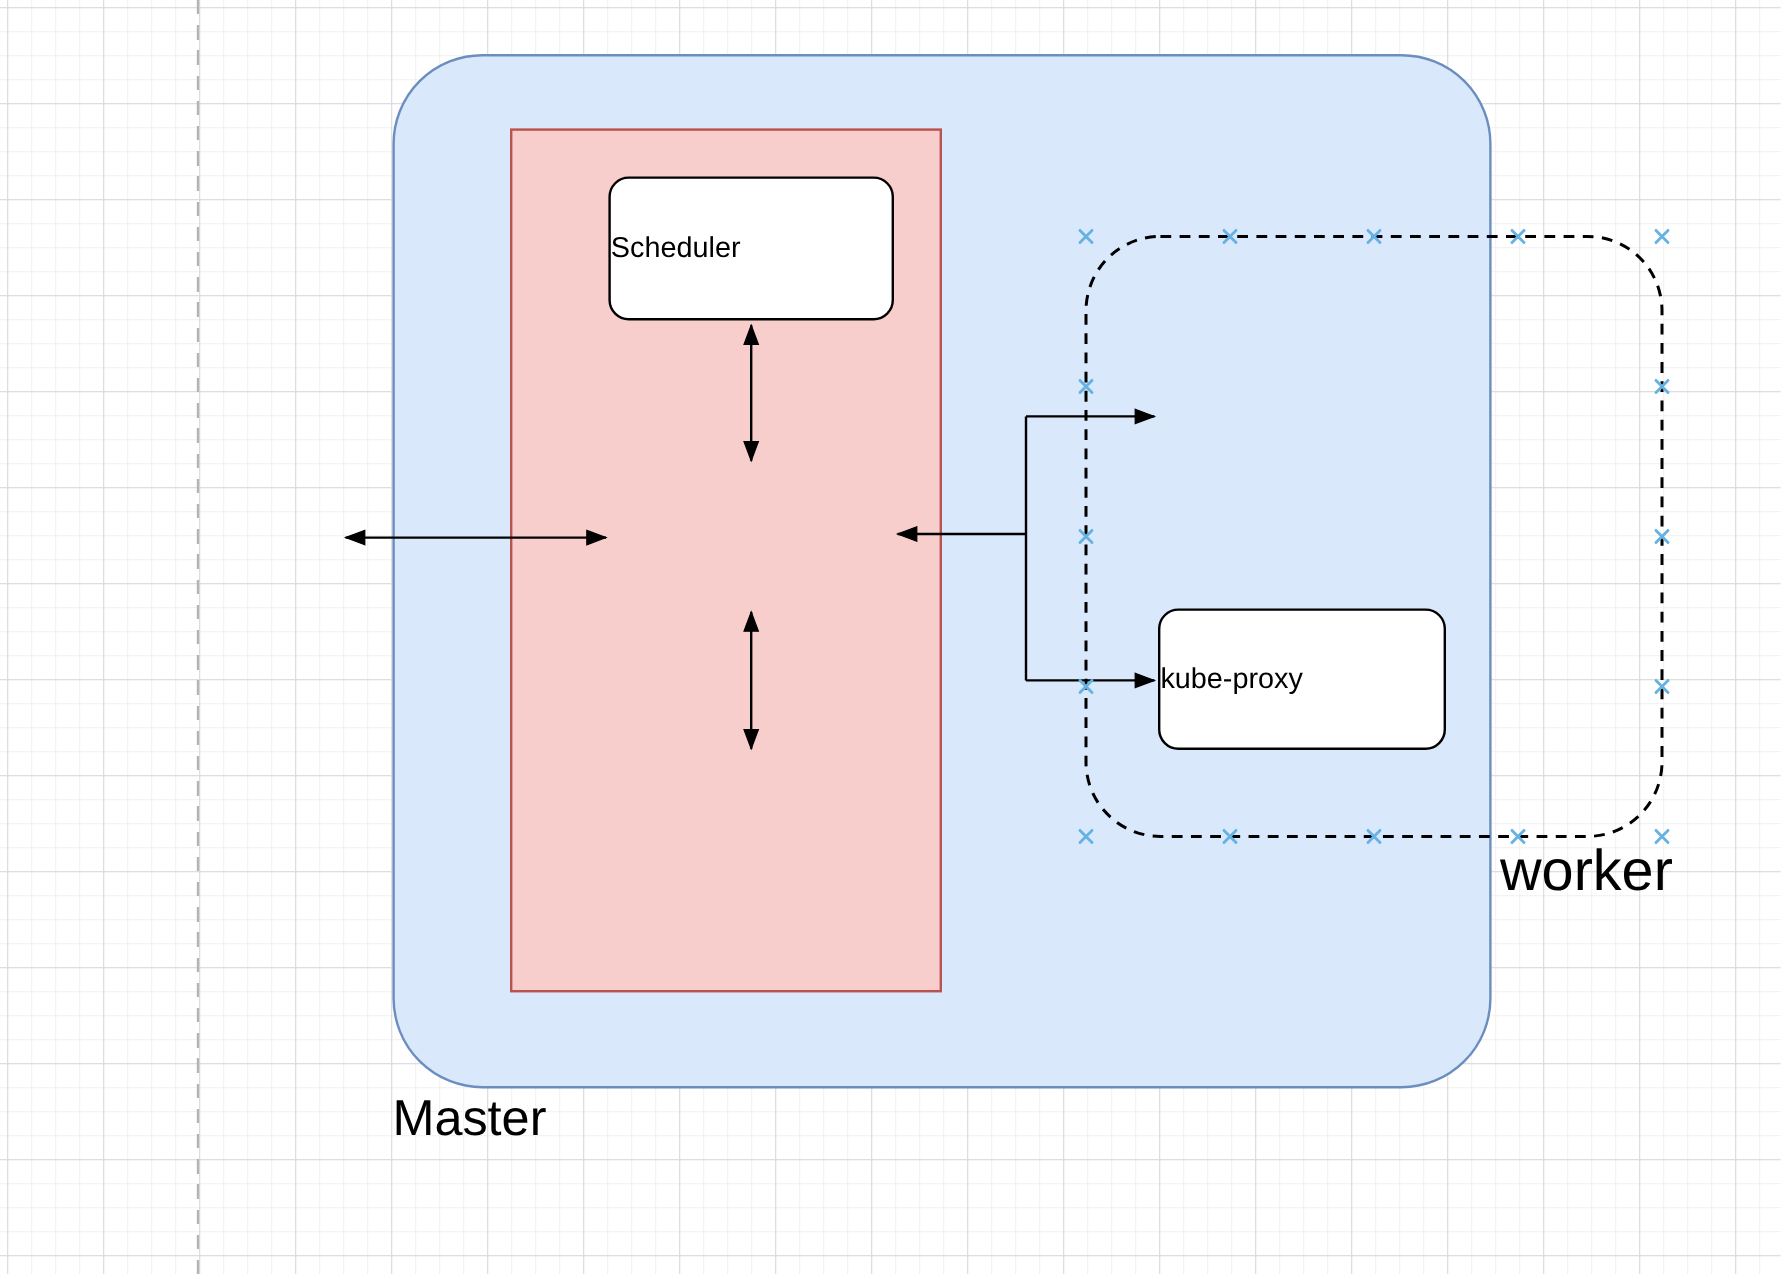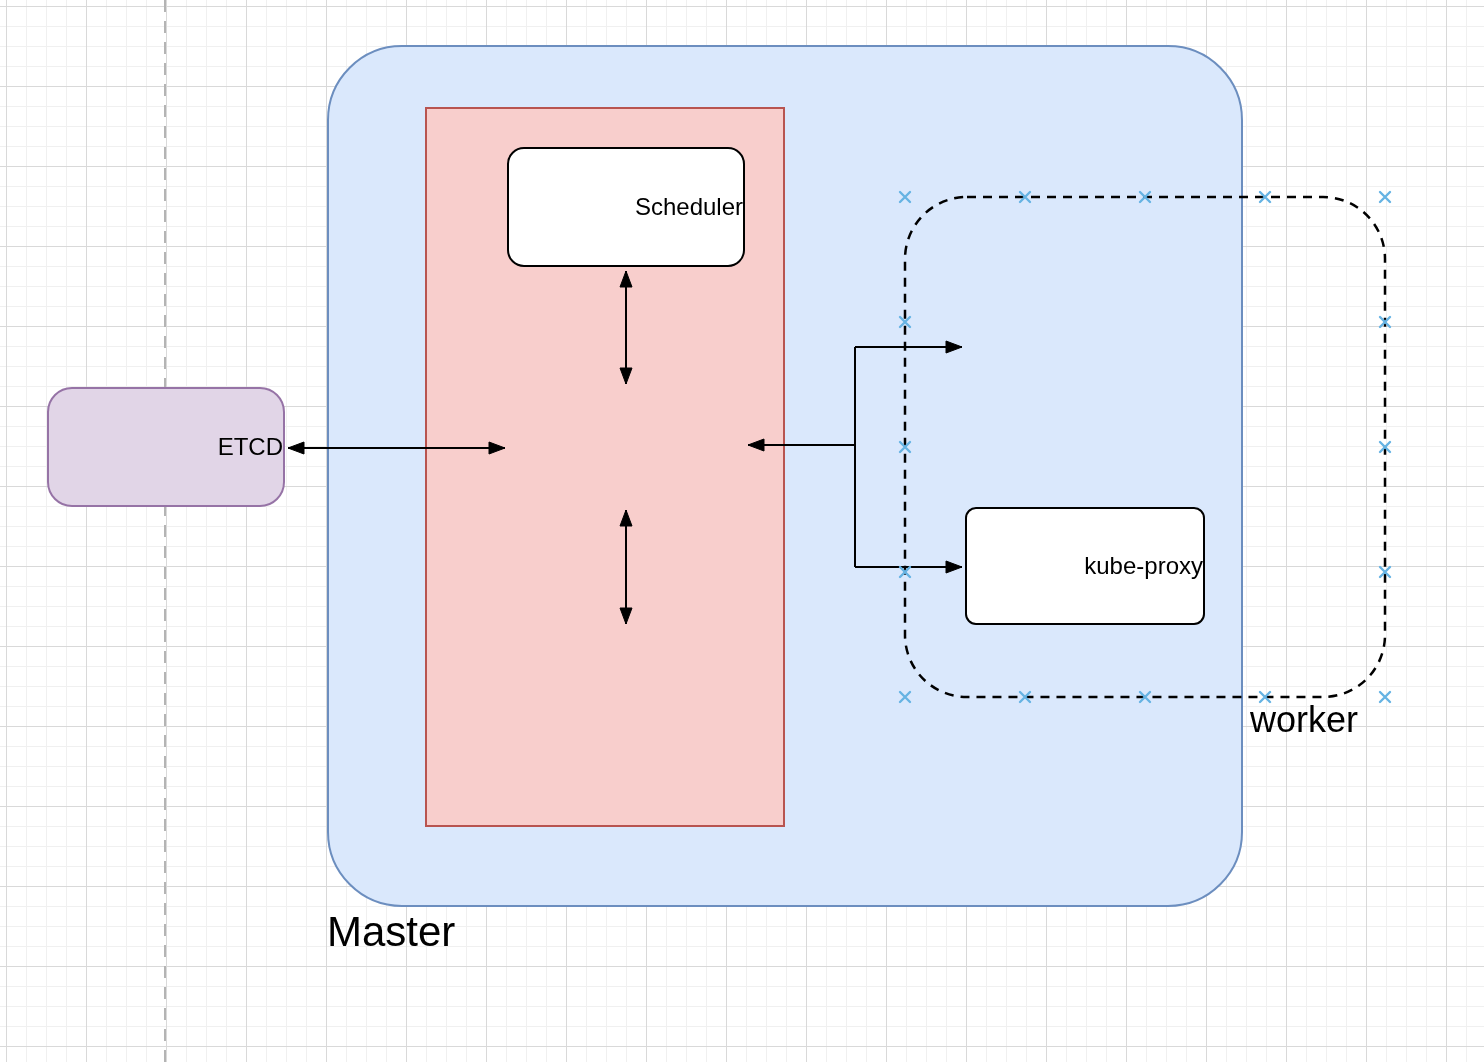--- a/index.html
+++ b/index.html
@@ -30,33 +30,33 @@
     position:absolute; left:425px; top:107px; width:360px; height:720px;
     box-sizing:border-box; background:#f8cecc; border:2px solid #b85450;
     z-index:3;
   }
   svg.overlay{position:absolute; left:0; top:0; z-index:4; pointer-events:none;}
   .edge{stroke:#000; stroke-width:2; fill:none;}
   .xmark{stroke:#66b3e3; stroke-width:2.4; fill:none; stroke-linecap:round;}
   .node{
     position:absolute; box-sizing:border-box; z-index:5;
     background:#ffffff; border:2px solid #000000; border-radius:17px;
-    display:flex; align-items:center; justify-content:flex-end;
+    display:flex; align-items:center; justify-content:flex-start;
     font-size:24px; color:#000;
   }
   .node span{white-space:nowrap;}
   .etcd{left:47px; top:387px; width:238px; height:120px; background:#e1d5e7; border:2px solid #9673a6; border-radius:25px;}
   .scheduler{left:507px; top:147px; width:238px; height:120px;}
   .apiserver{left:508px; top:387px; width:237px; height:120px;}
   .ctrlmgr{left:508px; top:627px; width:237px; height:120px;}
   .kubelet{left:965px; top:287px; width:240px; height:120px;}
-  .kubeproxy{left:965px; top:507px; width:240px; height:118px;border-radius:11px;}
+  .kubeproxy{left:965px; top:507px; width:240px; height:118px;}
   .big-label{position:absolute; z-index:6; color:#000;}
   .master-label{left:327px; top:908px; width:876px; font-size:42px;}
-  .worker-label{left:1250px; top:699px; font-size:36px;}
+  .worker-label{left:1250px; top:699px; font-size:48px;}
 </style>
 </head>
 <body>
 
 <div id="canvas">
 
   <div class="divider"></div>
 
   <div class="master-box"></div>
 
@@ -93,23 +93,20 @@
     <path class="xmark" transform="translate(1385,322)" d="M-5,-5 L5,5 M-5,5 L5,-5"></path>
     <path class="xmark" transform="translate(1385,447)" d="M-5,-5 L5,5 M-5,5 L5,-5"></path>
     <path class="xmark" transform="translate(1385,572)" d="M-5,-5 L5,5 M-5,5 L5,-5"></path>
     <path class="xmark" transform="translate(905,697)" d="M-5,-5 L5,5 M-5,5 L5,-5"></path>
     <path class="xmark" transform="translate(1025,697)" d="M-5,-5 L5,5 M-5,5 L5,-5"></path>
     <path class="xmark" transform="translate(1145,697)" d="M-5,-5 L5,5 M-5,5 L5,-5"></path>
     <path class="xmark" transform="translate(1265,697)" d="M-5,-5 L5,5 M-5,5 L5,-5"></path>
     <path class="xmark" transform="translate(1385,697)" d="M-5,-5 L5,5 M-5,5 L5,-5"></path>
   </svg>
 
-  <div class="node etcd">
-    <span>ETCD</span>
-  </div>
   <div class="node scheduler">
     <span>Scheduler</span>
   </div>
   <div class="node kubeproxy">
     <span>kube-proxy</span>
   </div>
 
   <div class="big-label master-label">Master</div>
   <div class="big-label worker-label">worker</div>
 

